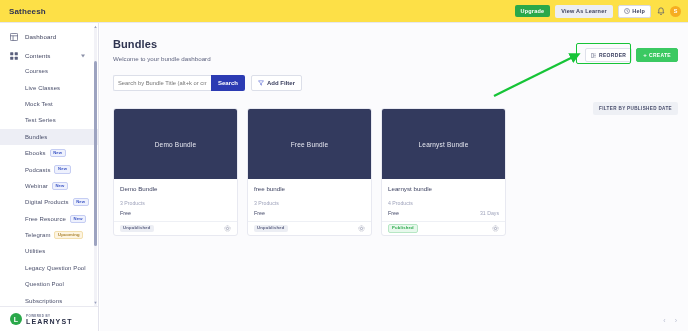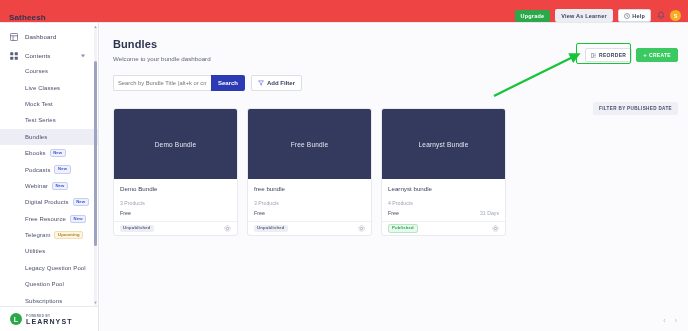--- a/index.html
+++ b/index.html
@@ -12,23 +12,23 @@
   #app {
     position: relative;
     width: 688px; height: 331px;
     background: #ffffff;
     overflow: hidden;
   }
 
   
   #topbar {
     position: absolute; left: 0; top: 0; width: 688px; height: 23px;
-    background: #ef4444;
+    background: #fde047;
     border-bottom: 1px solid #e7e7ee;
-    display: flex; align-items: flex-end;
+    display: flex; align-items: center;
   }
   #brand {
     margin-left: 9px;
     font-size: 8px; font-weight: bold; color: #2f3352;
     letter-spacing: .15px;
   }
   #topbar-right {
     margin-left: auto; margin-right: 7px;
     display: flex; align-items: center; gap: 5px;
   }

